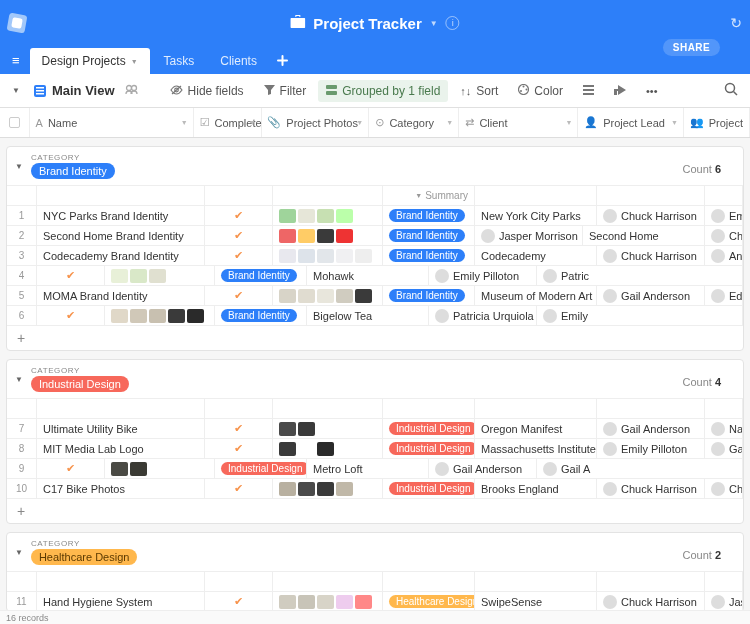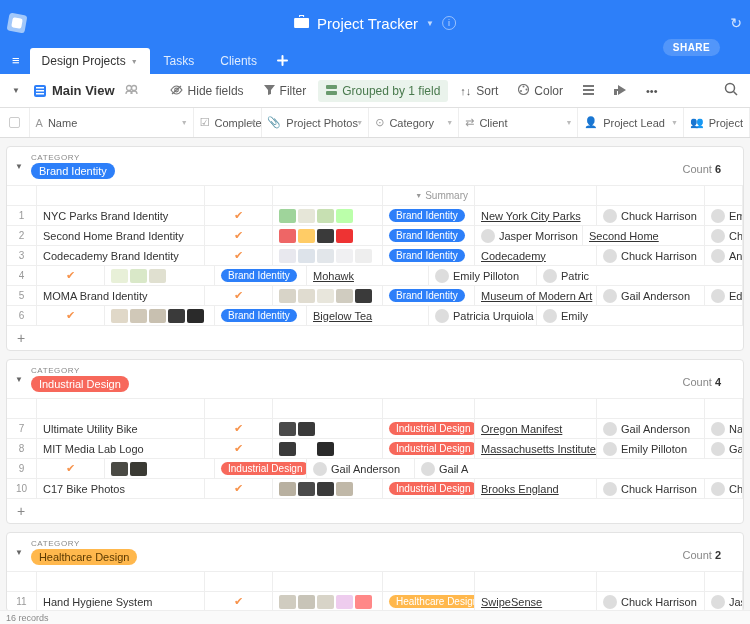--- a/index.html
+++ b/index.html
@@ -4,21 +4,21 @@
 <style>
   * { box-sizing: border-box; margin: 0; padding: 0; }
   body { font-family: -apple-system, BlinkMacSystemFont, "Segoe UI", Helvetica, Arial, sans-serif; font-size: 12px; color: #333; background: #fff; width: 750px; height: 624px; overflow: hidden; position: relative; }
 
   
   .header { background: #2d7ff9; height: 46px; display: flex; align-items: center; padding: 0 8px; position: relative; }
   .logo { width: 18px; height: 18px; background: #a2c8fa; border-radius: 3px; position: relative; transform: rotate(10deg); }
   .logo::after { content: ""; position: absolute; left: 4px; top: 4px; width: 10px; height: 10px; background: #fff; border-radius: 2px; }
   .header-center { position: absolute; left: 50%; transform: translateX(-50%); display: flex; align-items: center; gap: 8px; }
   .briefcase-icon { color: #fff; font-size: 14px; }
-  .header-title { color: #fff; font-size: 15px; font-weight: 400; }
+  .header-title { color: #fff; font-size: 15px; font-weight: 700; }
   .header-caret { color: rgba(255,255,255,0.7); font-size: 8px; }
   .info-icon { width: 14px; height: 14px; border-radius: 50%; border: 1.5px solid rgba(255,255,255,0.5); color: rgba(255,255,255,0.7); display: flex; align-items: center; justify-content: center; font-size: 9px; }
   .header-right { margin-left: auto; display: flex; align-items: center; gap: 10px; }
   .share-btn { background: rgba(255,255,255,0.18); color: #fff; font-size: 10px; font-weight: 600; padding: 3px 10px; border-radius: 10px; letter-spacing: 0.5px; margin-top: 48px; }
   .history-icon { color: rgba(255,255,255,0.8); font-size: 14px; }
 
   
   .tabs { background: #2d7ff9; height: 28px; display: flex; align-items: flex-end; padding: 0 4px; gap: 2px; }
   .hamburger { color: #fff; padding: 0 8px; font-size: 13px; align-self: center; }
   .tab { padding: 6px 12px; color: rgba(255,255,255,0.85); font-size: 12px; display: flex; align-items: center; gap: 5px; border-radius: 3px 3px 0 0; }
@@ -68,21 +68,21 @@
   .pill-orange  { background: #ffb84d; color: #5c3a00; }
   .summary-row { display: flex; height: 20px; font-size: 10px; color: #999; }
   .summary-row .cell { border-right: 1px solid #eee; border-top: 1px solid #eee; display: flex; align-items: center; justify-content: flex-end; padding: 0 6px; }
   .data-row { display: flex; height: 20px; border-top: 1px solid #eee; font-size: 11px; color: #333; }
   .cell { display: flex; align-items: center; padding: 0 6px; border-right: 1px solid #eee; white-space: nowrap; overflow: hidden; }
   .num { width: 30px; justify-content: center; color: #999; font-size: 10px; }
   .nm  { width: 168px; }
   .cp  { width: 68px; justify-content: center; }
   .ph  { width: 110px; gap: 2px; }
   .cat { width: 92px; }
-  .cl  { width: 122px; text-decoration: underline; }
+  .cl  { width: 122px; }
   .ld  { width: 108px; gap: 4px; }
   .tm  { flex: 1; gap: 4px; }
   .check-orange { color: #f7934c; font-size: 11px; }
   .cat-pill { font-size: 10px; padding: 1px 7px; border-radius: 8px; color: #fff; white-space: nowrap; }
   .avatar { width: 14px; height: 14px; border-radius: 50%; background: #ddd; flex-shrink: 0; }
   .thumb { height: 14px; width: 17px; border-radius: 2px; flex-shrink: 0; }
   .add-row { display: flex; align-items: center; padding: 4px 10px; color: #888; font-size: 14px; border-top: 1px solid #eee; }
 
   
   .footer { position: absolute; bottom: 0; left: 0; right: 0; height: 14px; background: #fafafa; border-top: 1px solid #eee; font-size: 9px; color: #888; padding: 0 6px; display: flex; align-items: center; }
@@ -459,20 +459,21 @@
       <div class="cell cp">
           <span class="check-orange">✔</span>
         </div>
       <div class="cell ph">
           <span class="thumb" style="background:#4a4a44"></span>
           <span class="thumb" style="background:#3a3a34"></span>
         </div>
       <div class="cell cat">
           <span class="cat-pill pill-red">Industrial Design</span>
         </div>
+      <div class="cell cl">Metro Loft</div>
       <div class="cell ld"><span class="avatar"></span>Gail Anderson</div>
       <div class="cell tm"><span class="avatar"></span>Gail A</div>
     </div>
       <div class="data-row">
       <div class="cell num">10</div>
       <div class="cell nm">C17 Bike Photos</div>
       <div class="cell cp">
           <span class="check-orange">✔</span>
         </div>
       <div class="cell ph">

